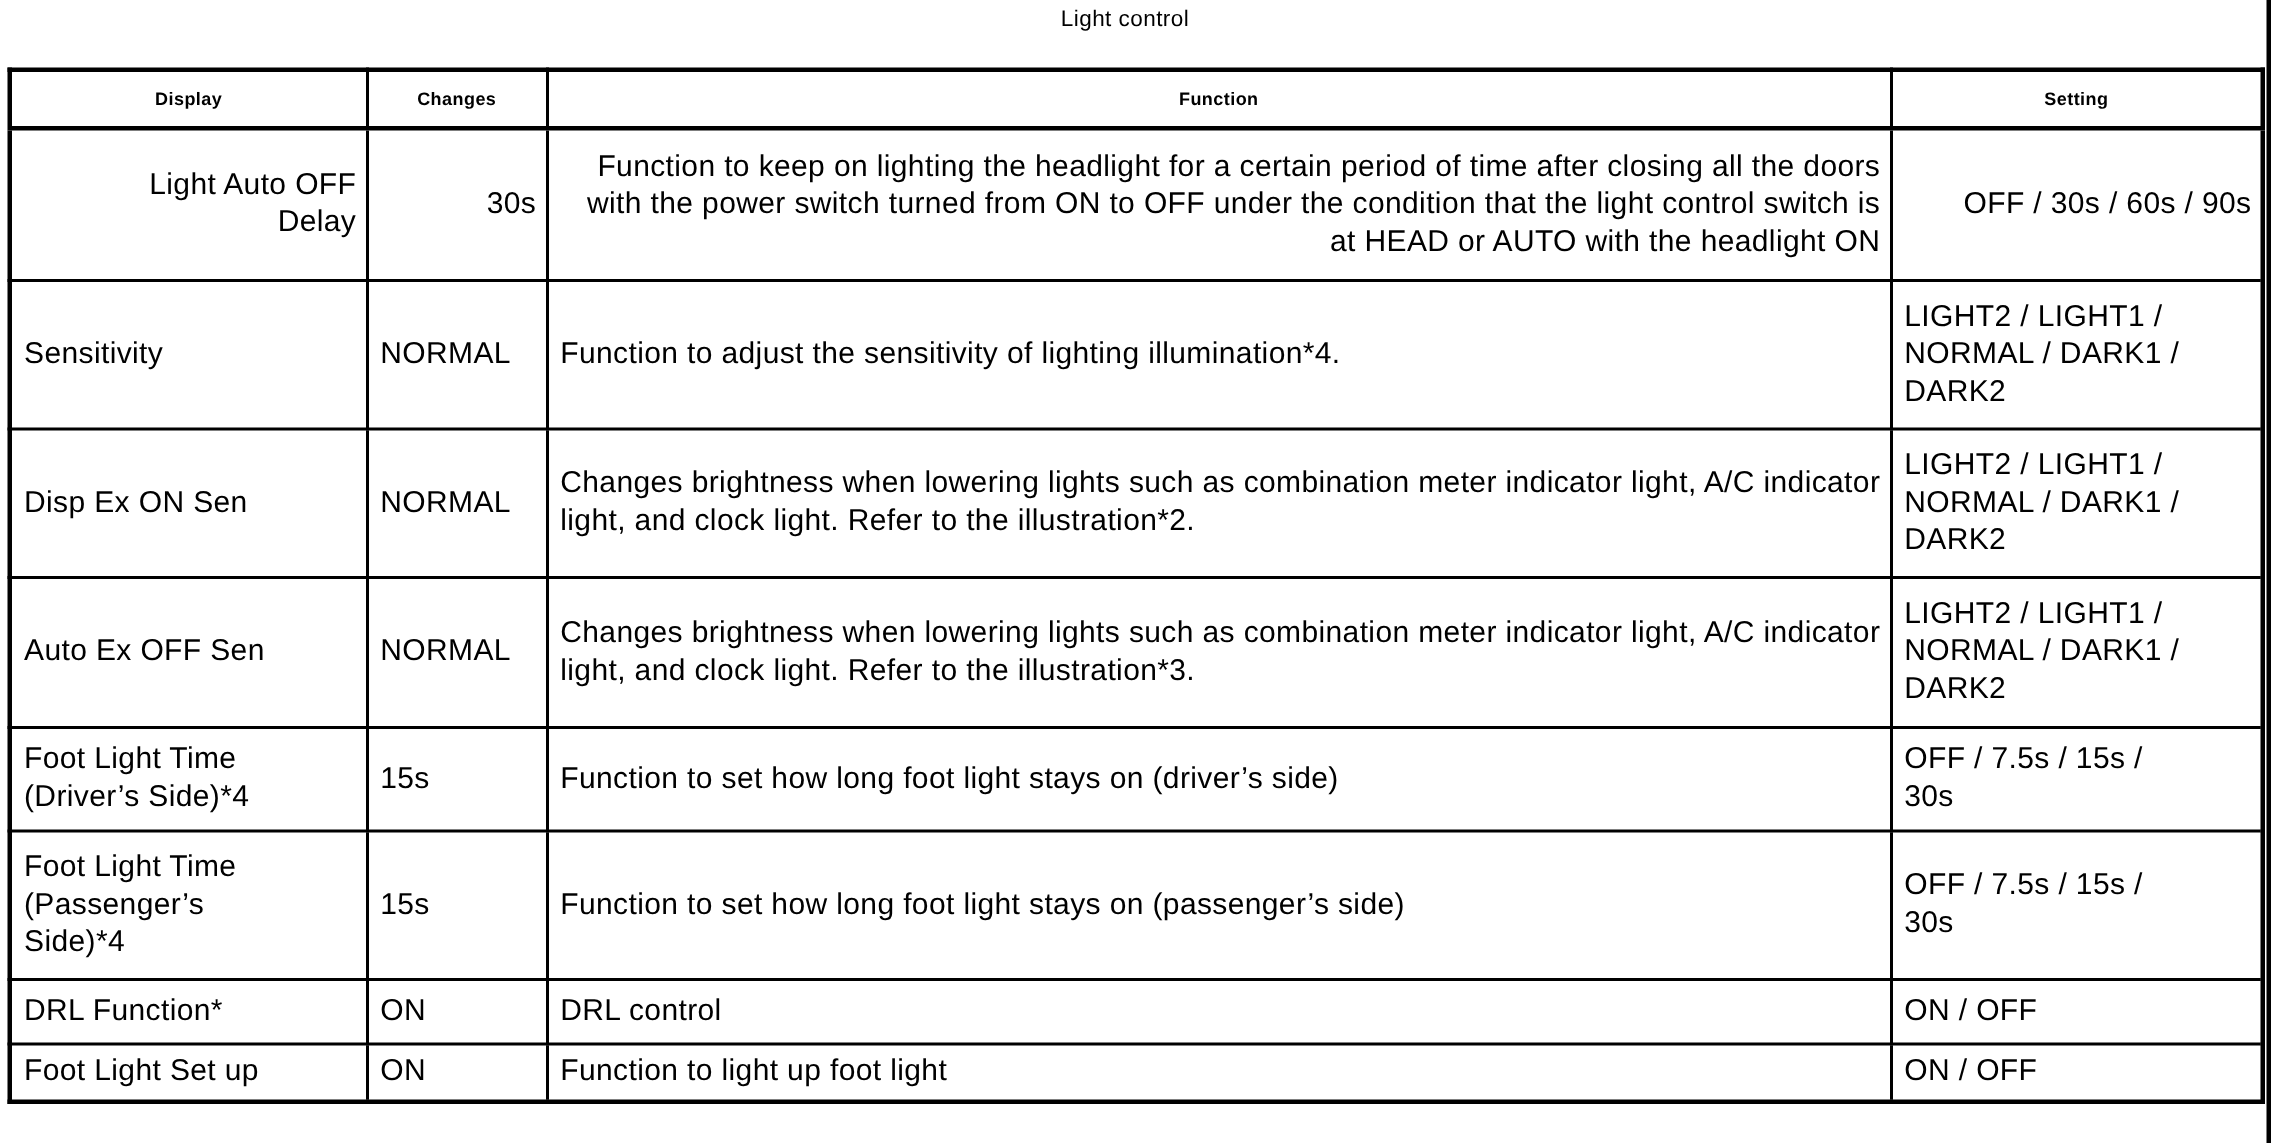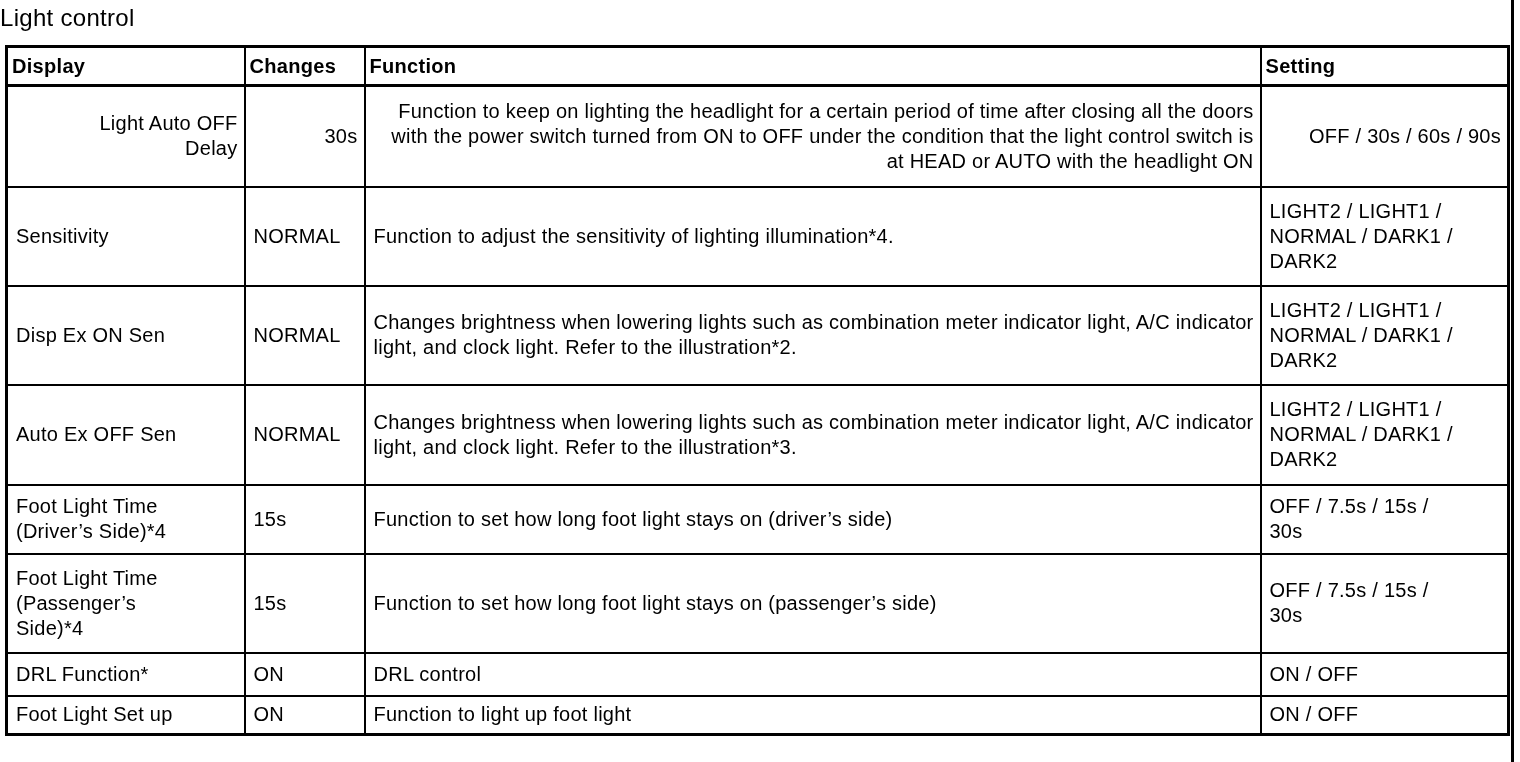--- a/index.html
+++ b/index.html
@@ -13,41 +13,42 @@
     height: 762px;
     overflow: hidden;
     font-family: "Liberation Sans", "DejaVu Sans", sans-serif;
     color: #000000;
   }
   .doc-title {
     position: absolute;
     top: 4px;
     left: 0;
     width: 1500px;
-    font-size: 24px;
+    text-align: center;
+    font-size: 15px;
     letter-spacing: 0.3px;
   }
   table.settings {
     position: absolute;
     top: 45px;
     left: 5px;
     width: 1502px;
     border-collapse: collapse;
     table-layout: fixed;
     border: 3px solid #000;
     font-size: 20px;
   }
   table.settings th {
     border: 2px solid #000;
     border-bottom: 3px solid #000;
     font-weight: bold;
-    text-align: left;
+    text-align: center;
     height: 36px;
     padding: 0 4px;
-    font-size: 20px;
+    font-size: 12px;
     letter-spacing: 0.3px;
   }
   table.settings td {
     border: 2px solid #000;
     vertical-align: middle;
     padding: 4px 6px 4px 8px;
     line-height: 25px;
     letter-spacing: 0.25px;
     overflow: hidden;
   }

